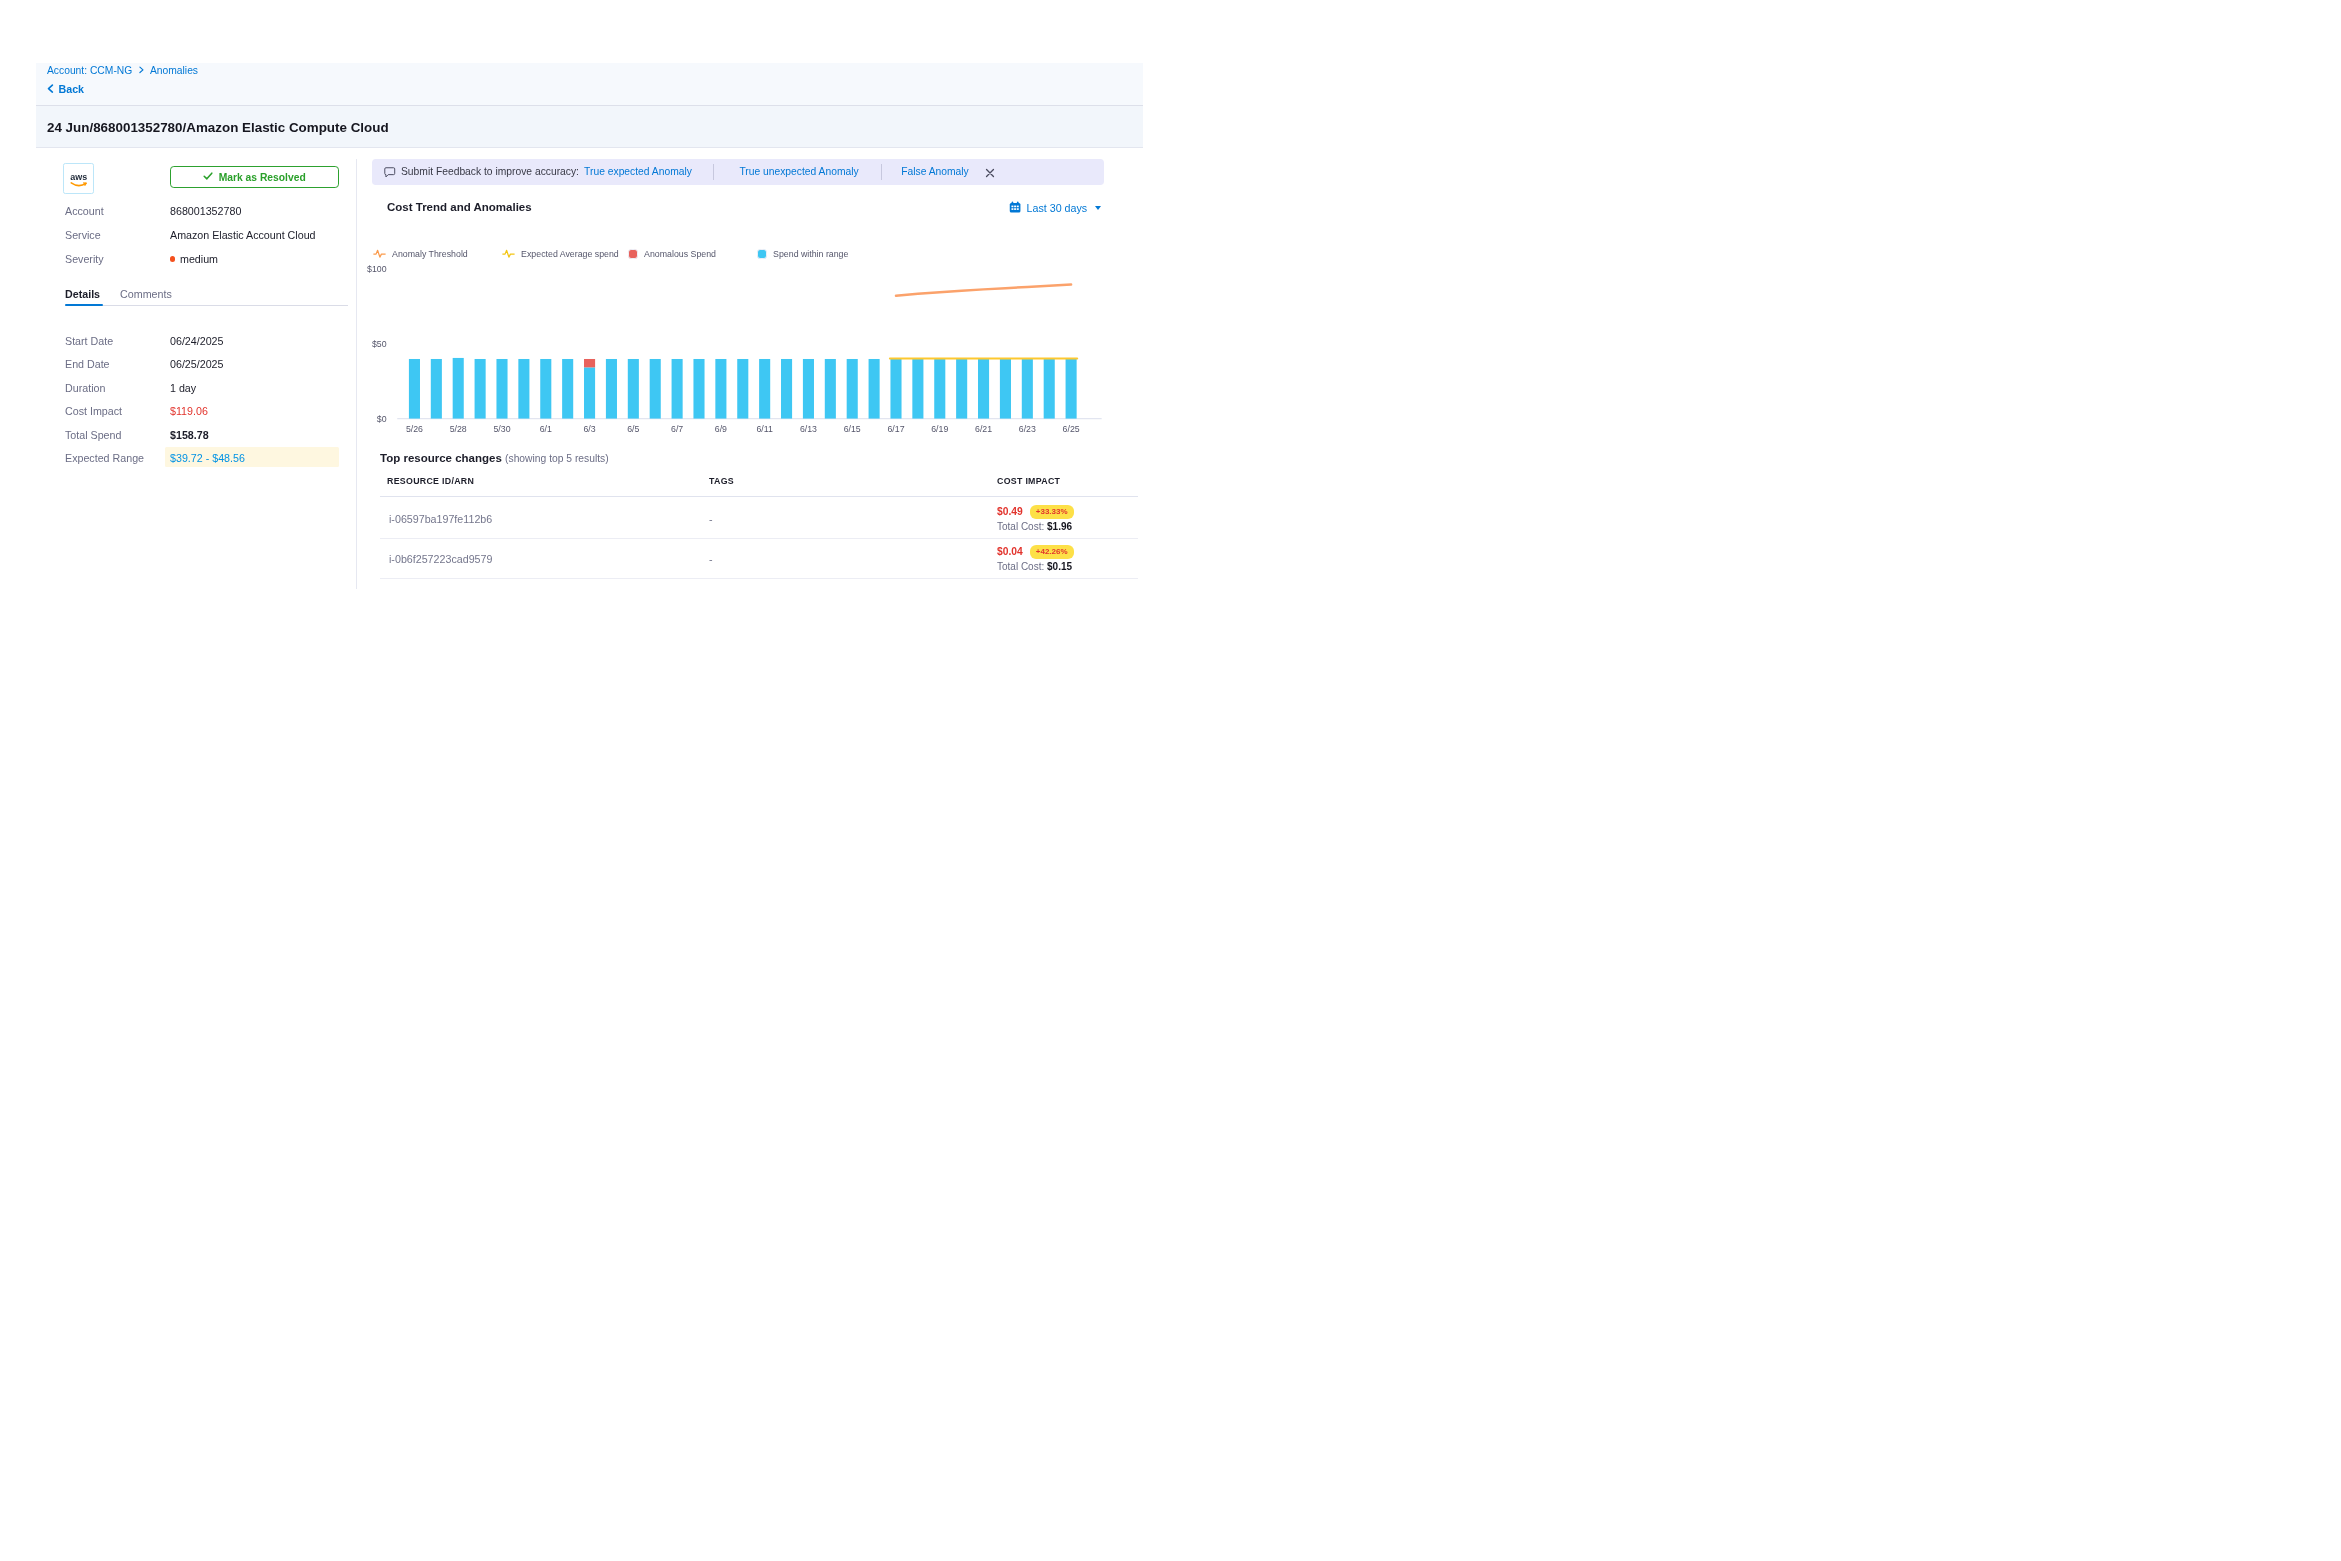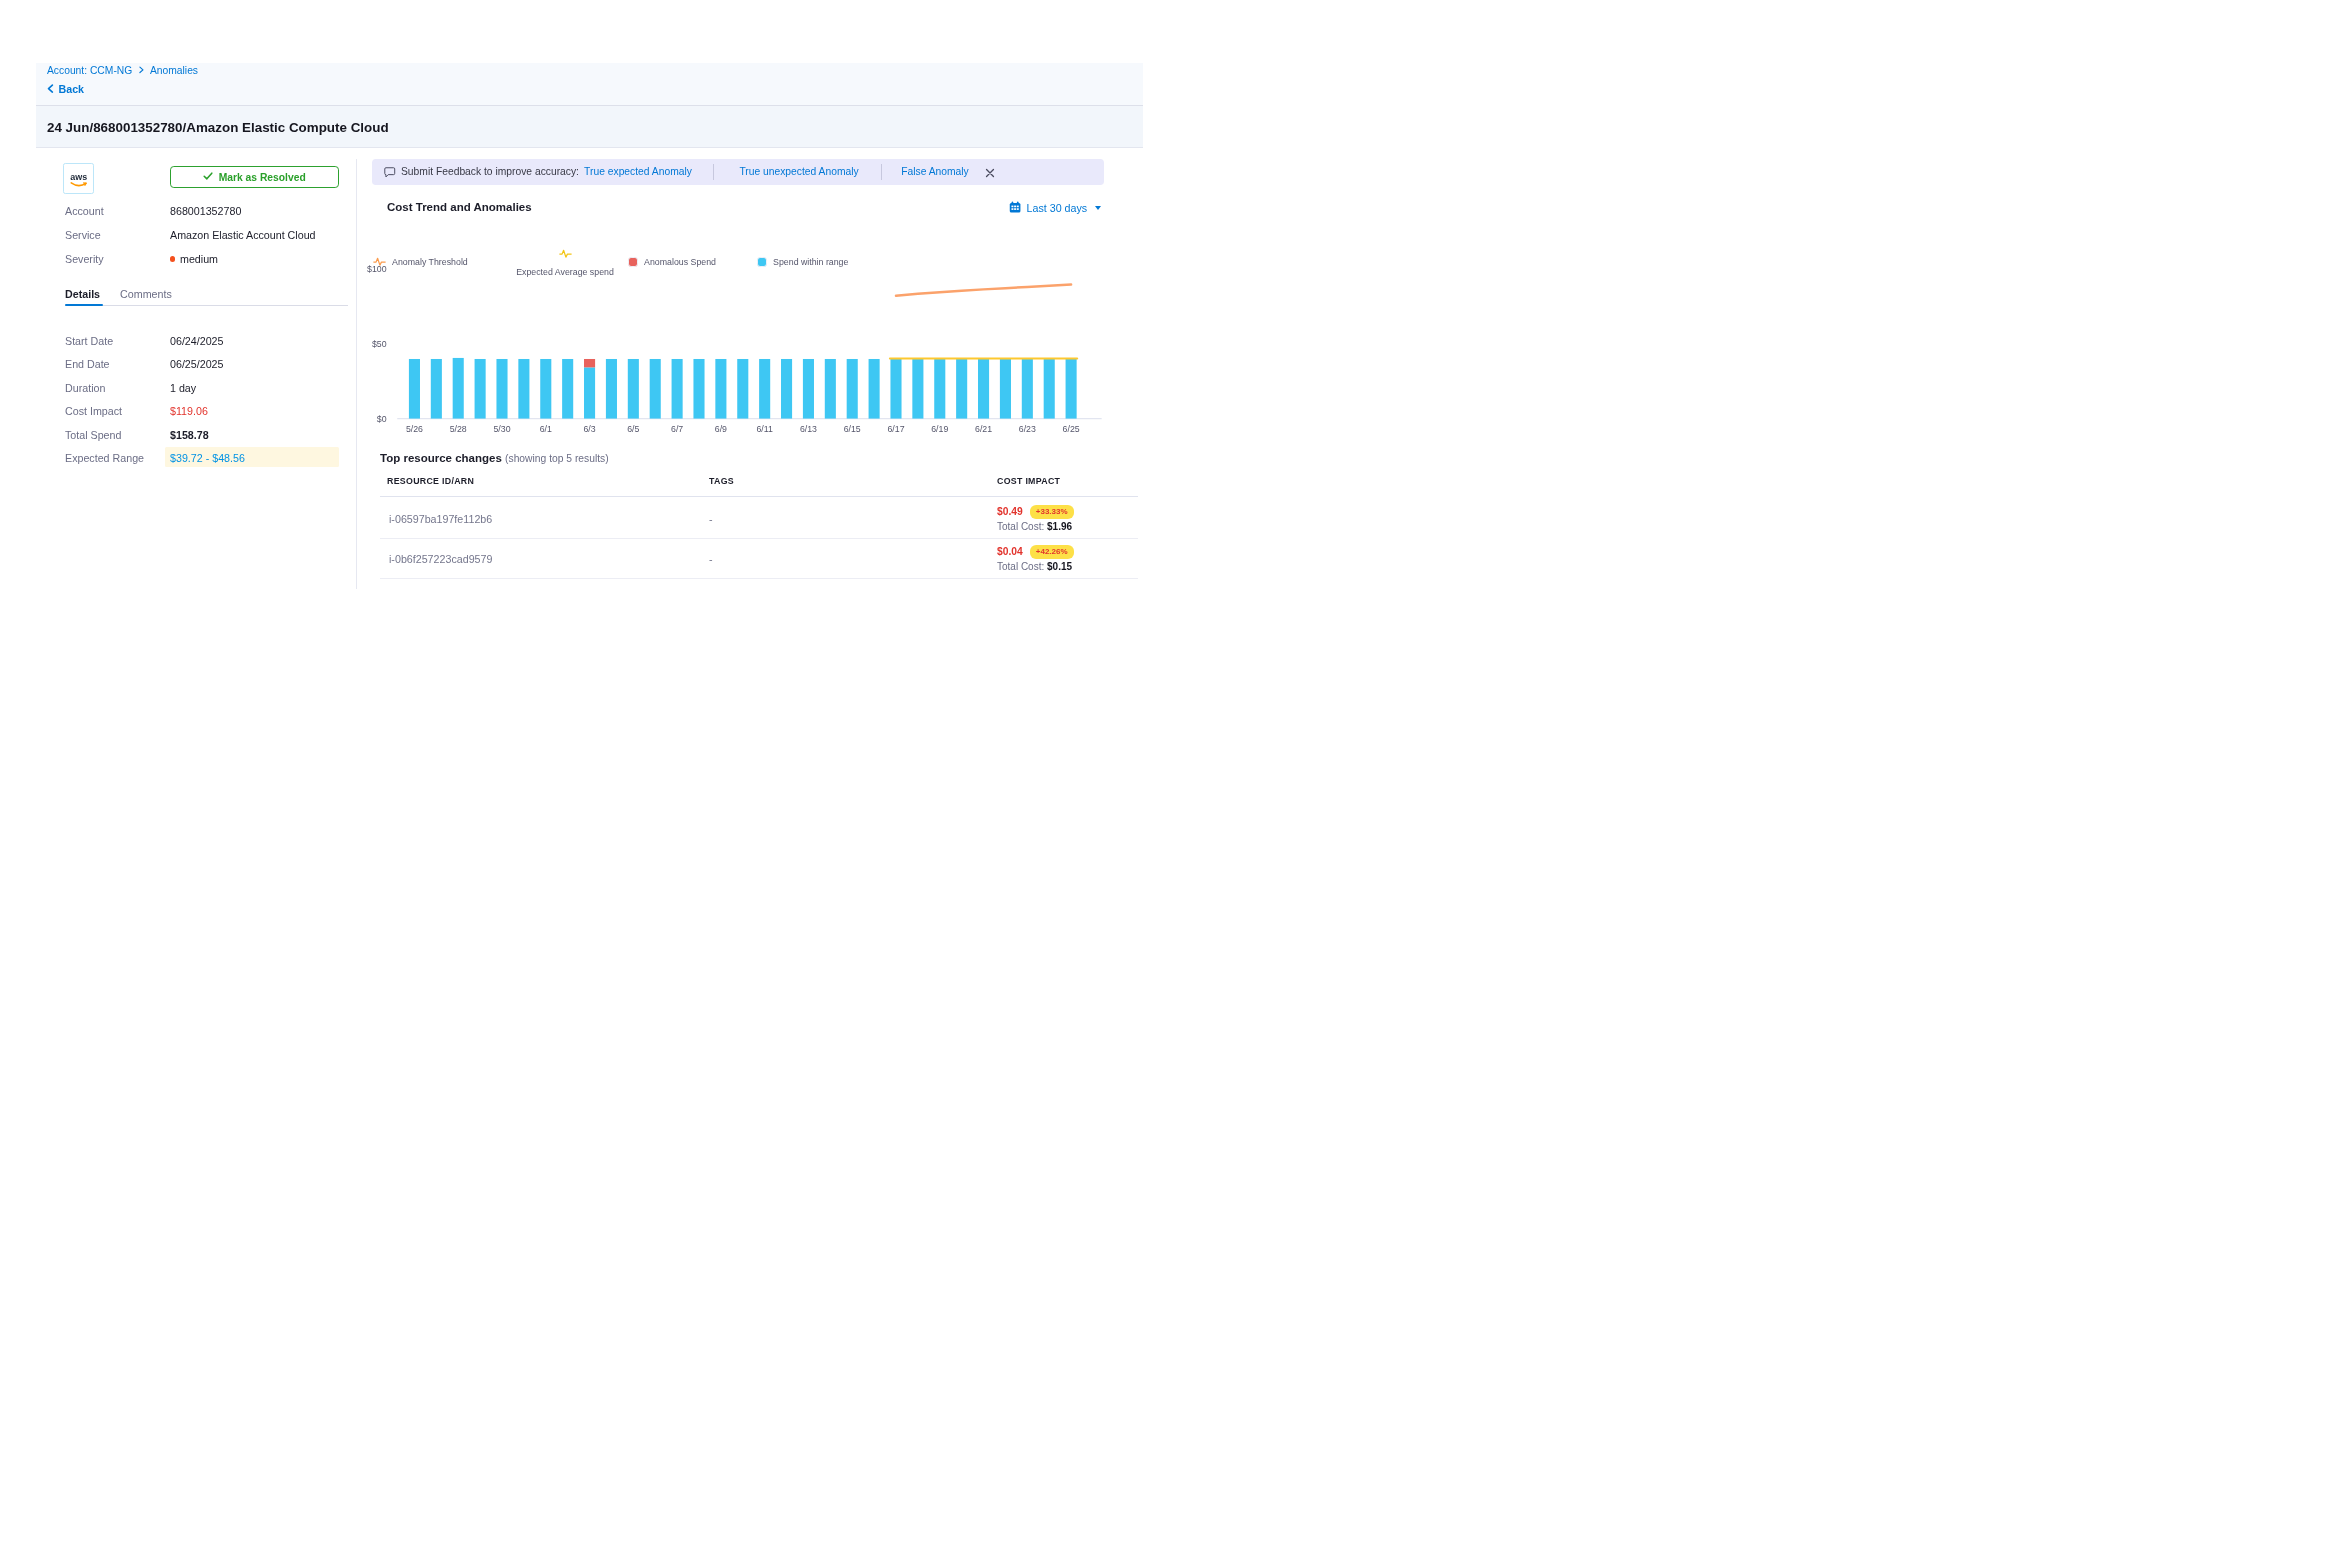--- a/index.html
+++ b/index.html
@@ -45,21 +45,21 @@
 
   
   .chart-title { left:387px; top:201px; font-size:11.5px; font-weight:bold; color:#1C1D29; }
   .range-sel { left:1009px; top:201px; display:flex; align-items:center; gap:5.4px; color:#0278D5; font-size:10.7px; font-weight:500; cursor:pointer; }
   .caret-down { width:0; height:0; border-left:3.8px solid transparent; border-right:3.8px solid transparent; border-top:4.6px solid #0278D5; margin-left:2.3px; }
 
   
   .legend { left:373px; top:230px; display:flex; align-items:center;margin-top:18px; }
   .legend-item { display:flex; align-items:center; gap:6.1px; font-size:8.8px; color:#55566B; }
   .legend-sq { width:10px; height:10px; border-radius:3.1px; border:1.5px solid #EDEFF7; }
-  .lg1 { width:129px; } .lg2 { width:126px;flex-direction:column; } .lg3 { width:129px; }
+  .lg1 { width:129px; } .lg2 { width:126px; } .lg3 { width:129px; }
 
   .chart-wrap { left:367px; top:257px; width:742px; height:191px; }
 
   
   .tbl-title-row { left:380px; top:452px; font-size:11.5px; }
   .tbl-title { font-weight:bold; color:#1C1D29; }
   .tbl-sub { font-size:10.3px; color:#6B6D85; }
   .th { position:absolute; top:476px; font-size:8.8px; font-weight:bold; letter-spacing:0.3px; color:#1C1D29; }
   .hline { position:absolute; left:380px; width:758px; height:0.8px; }
   .row-id { position:absolute; font-size:10.7px; color:#74768C; cursor:pointer; }

